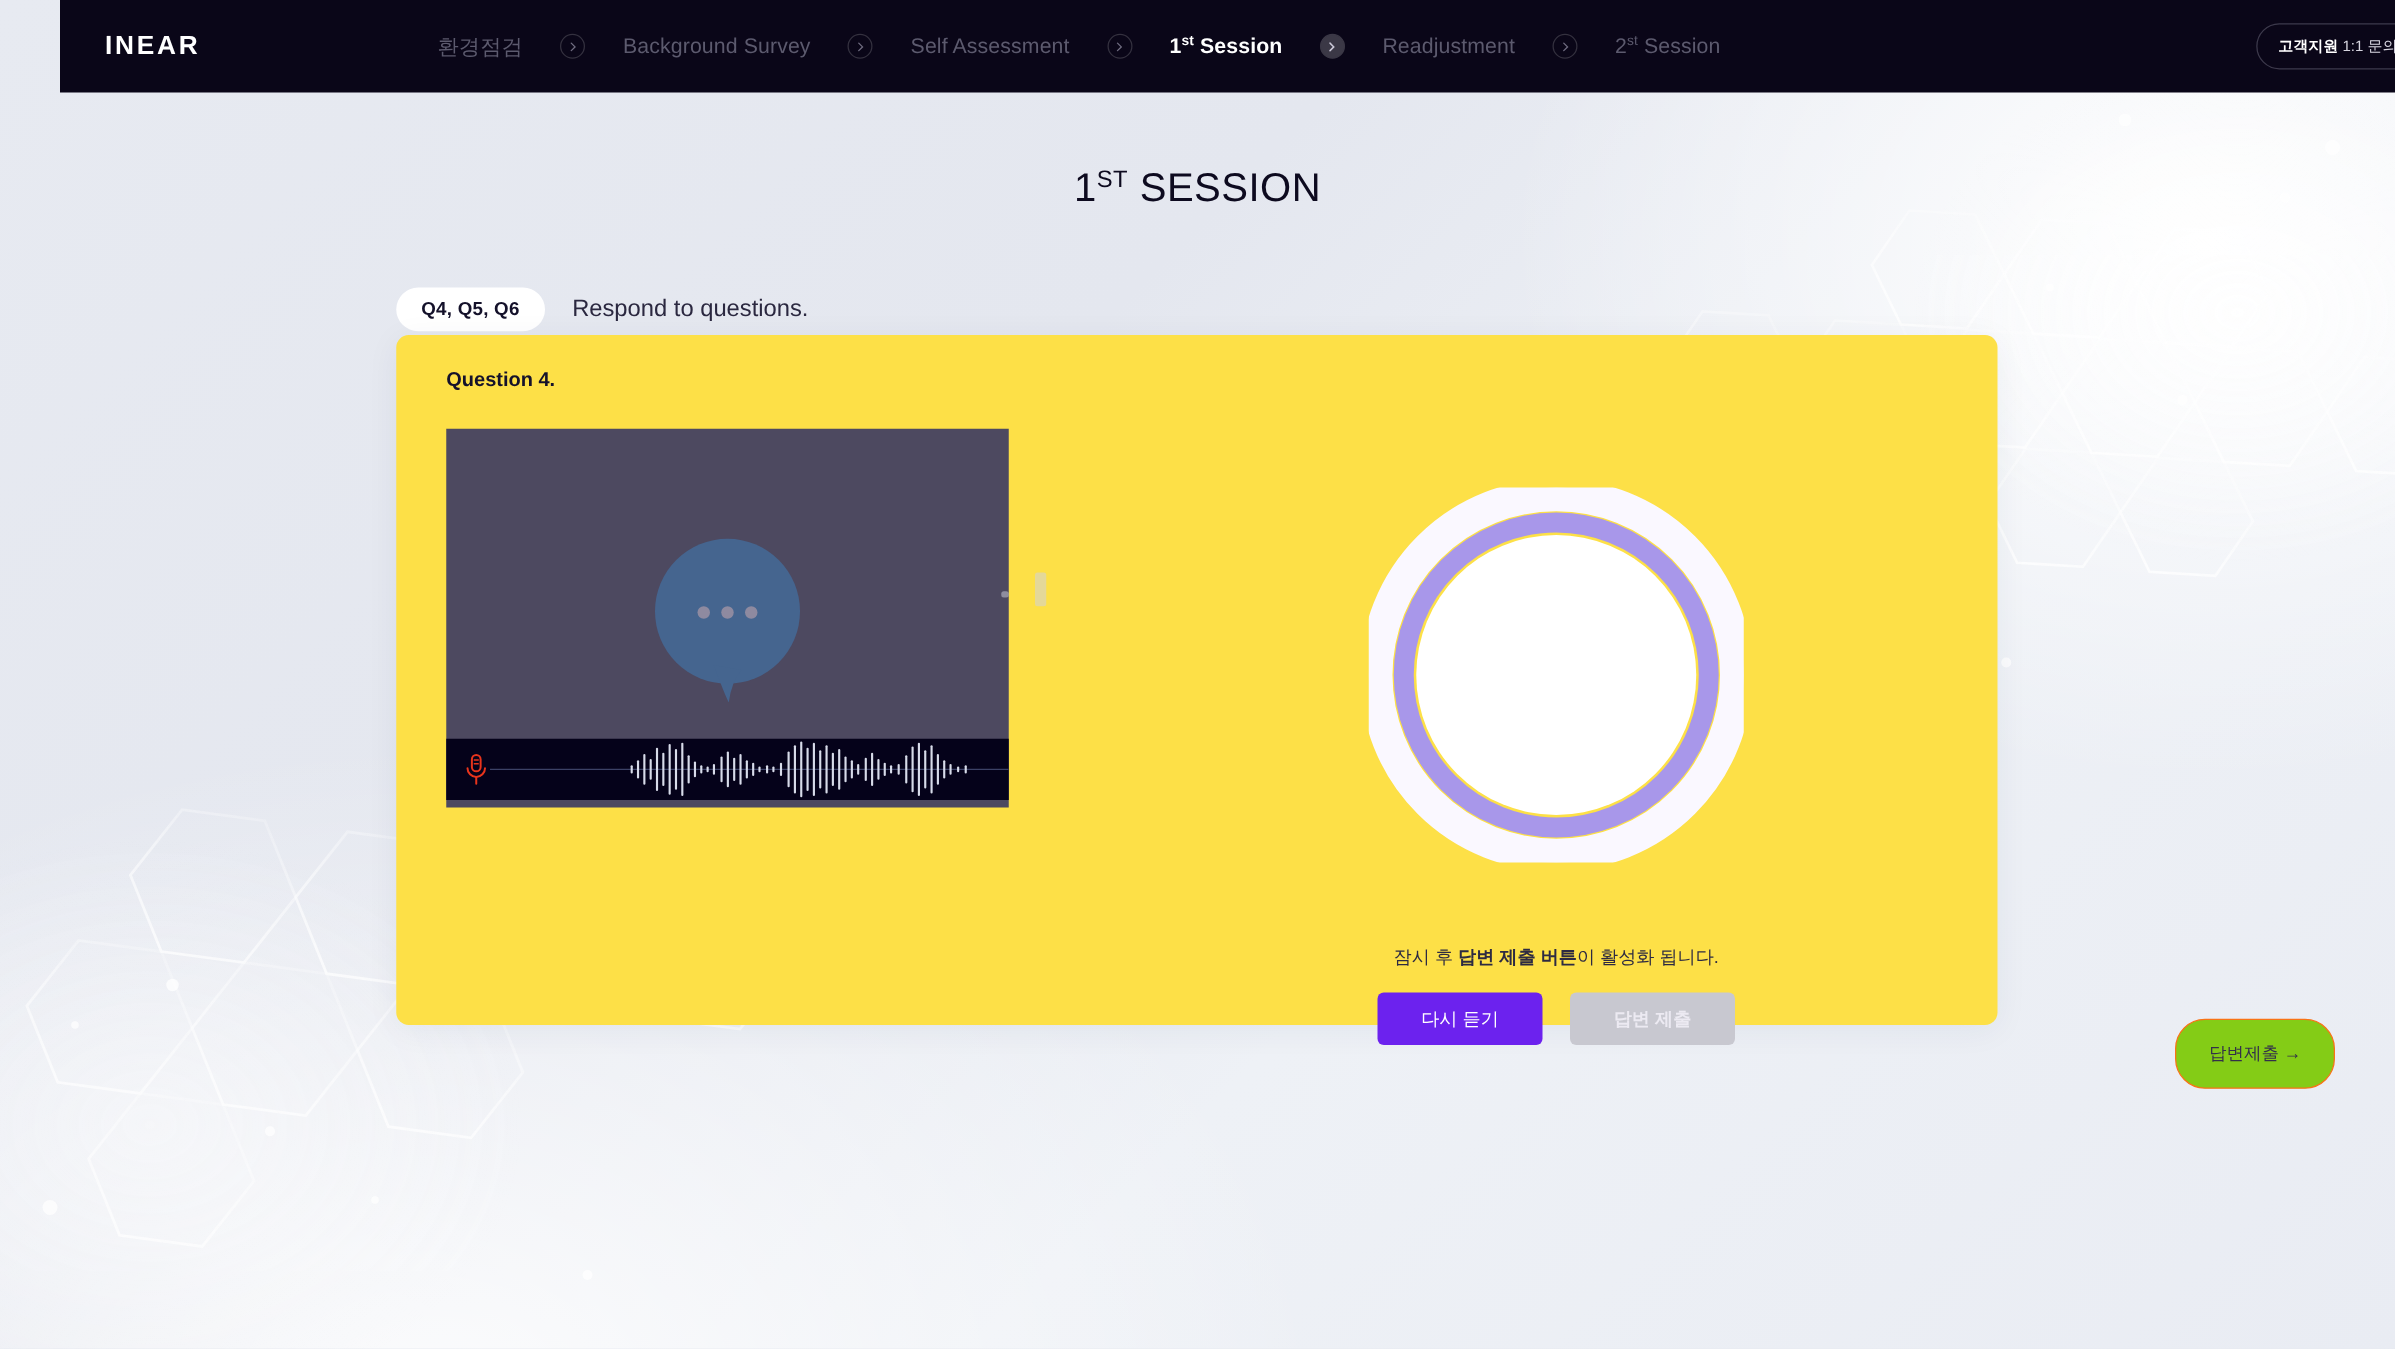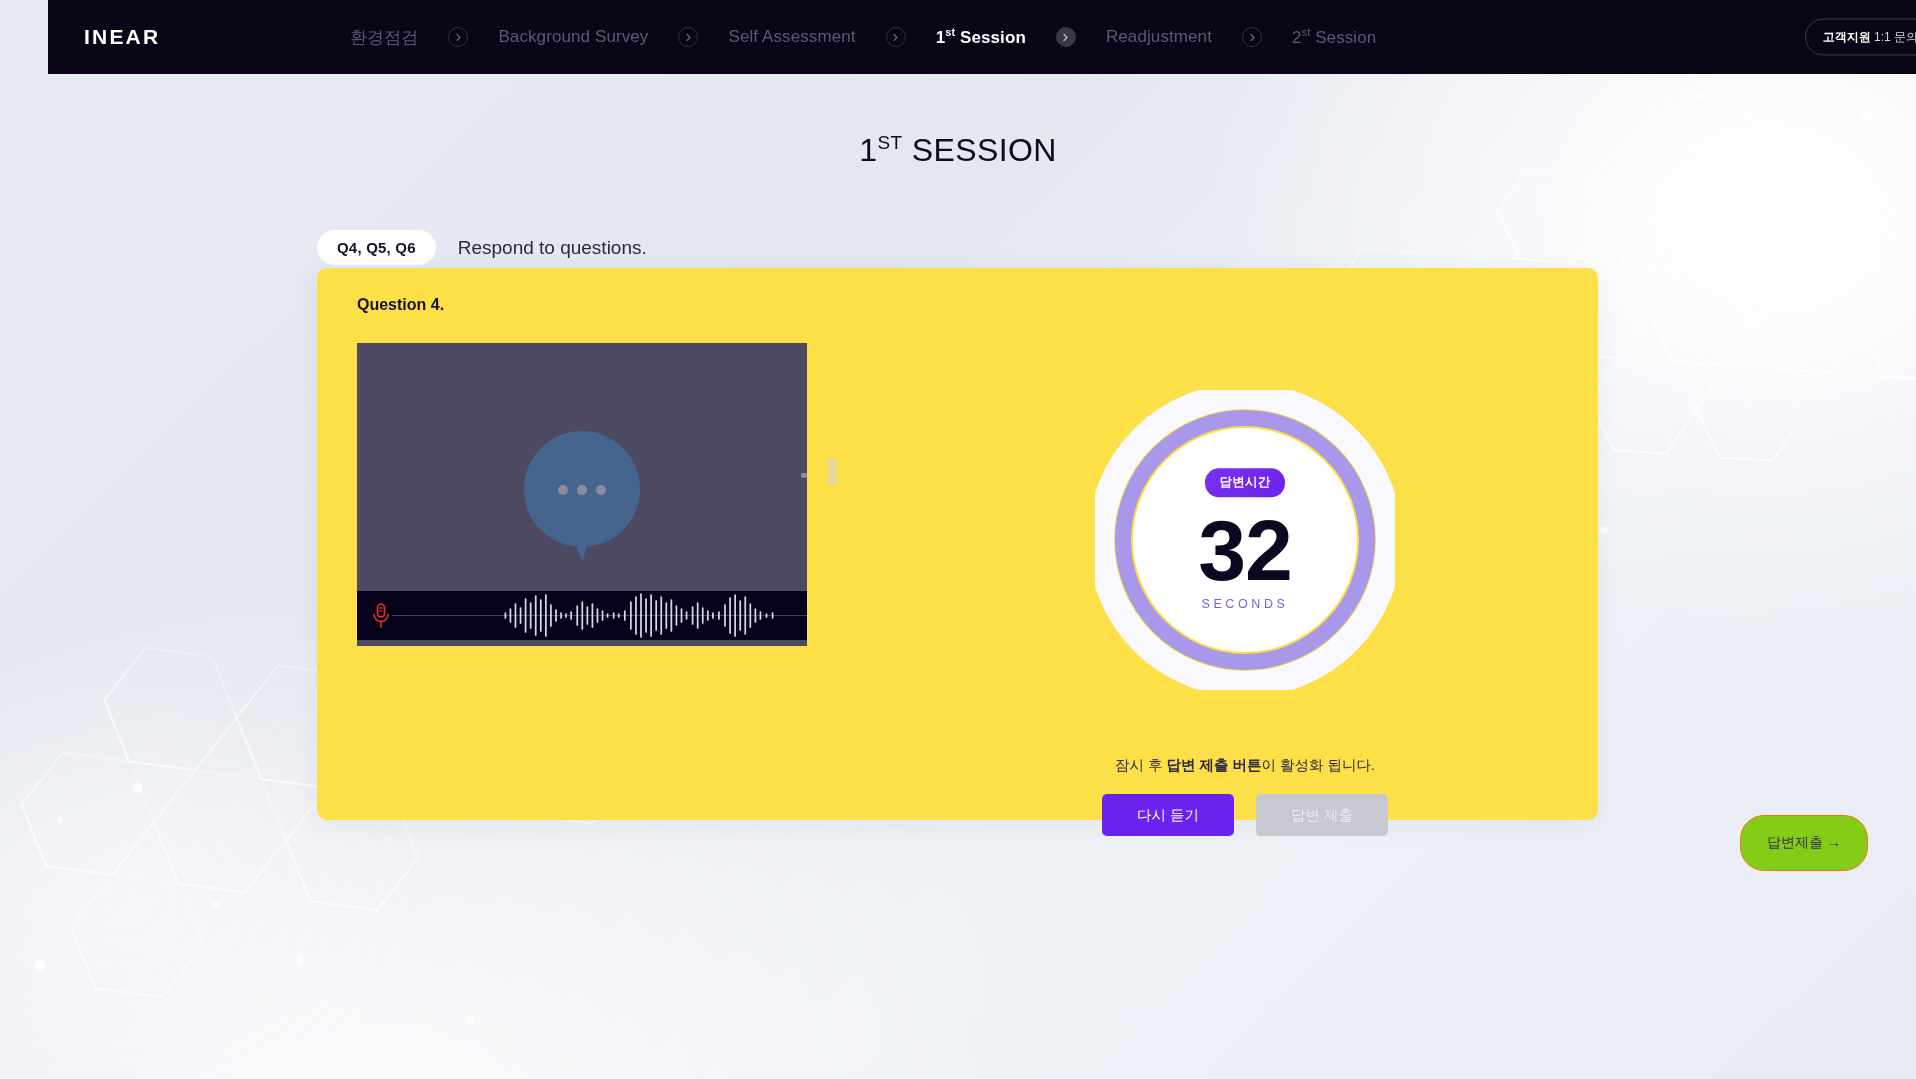--- a/index.html
+++ b/index.html
@@ -158,21 +158,21 @@
   #btn-row {
     position: absolute; left: 0; top: 530px; width: 600px;
     display: flex; justify-content: center; gap: 22px;
   }
   .act-btn {
     width: 132px; height: 42px; border: none; border-radius: 5px;
     font-size: 14.5px; cursor: pointer;
     font-family: "Liberation Sans", sans-serif;
   }
   #btn-replay { background: #6c22ee; color: #ffffff; }
-  #btn-submit { background: #c8c8d0; color: #eceaf2; cursor: default; }
+  #btn-submit { background: #c8c8d0; color: #eceaf2; cursor: default; font-weight: bold; }
 
   
   #float-submit {
     position: absolute; right: 48px; bottom: 208px;
     background: #84cc16; border: 1px solid #f97316;
     border-radius: 24px; padding: 18px 26px;
     font-size: 14px; color: #33304a; cursor: pointer;
     z-index: 10; white-space: nowrap;
     font-family: "Liberation Sans", sans-serif;
   }
@@ -391,25 +391,20 @@
   <div class="artifact" style="left:511px; top:190px; width:9px; height:27px; opacity:.55;"></div>
 
   <div id="timer-wrap">
     <svg id="timer-ring" width="300" height="300" viewBox="0 0 300 300">
       <circle cx="150" cy="150" r="144" fill="none" stroke="#f4f1fd" stroke-width="12"></circle>
       <circle cx="150" cy="150" r="144" fill="none" stroke="#faf8ff" stroke-width="26"></circle>
       <circle cx="150" cy="150" r="122" fill="none" stroke="#a897ea" stroke-width="16"></circle>
       <circle cx="150" cy="150" r="112" fill="#ffffff"></circle>
     </svg>
 
-    <div id="timer-inner">
-      <div id="timer-badge">답변시간</div>
-      <div id="timer-value">32</div>
-      <div id="timer-unit">SECONDS</div>
-    </div>
 
     <div id="hint-text"><span>잠시 후 </span><b>답변 제출 버튼</b><span>이 활성화 됩니다.</span></div>
 
     <div id="btn-row">
       <button class="act-btn" id="btn-replay">다시 듣기</button>
       <button class="act-btn" id="btn-submit">답변 제출</button>
     </div>
   </div>
 </section>
 

